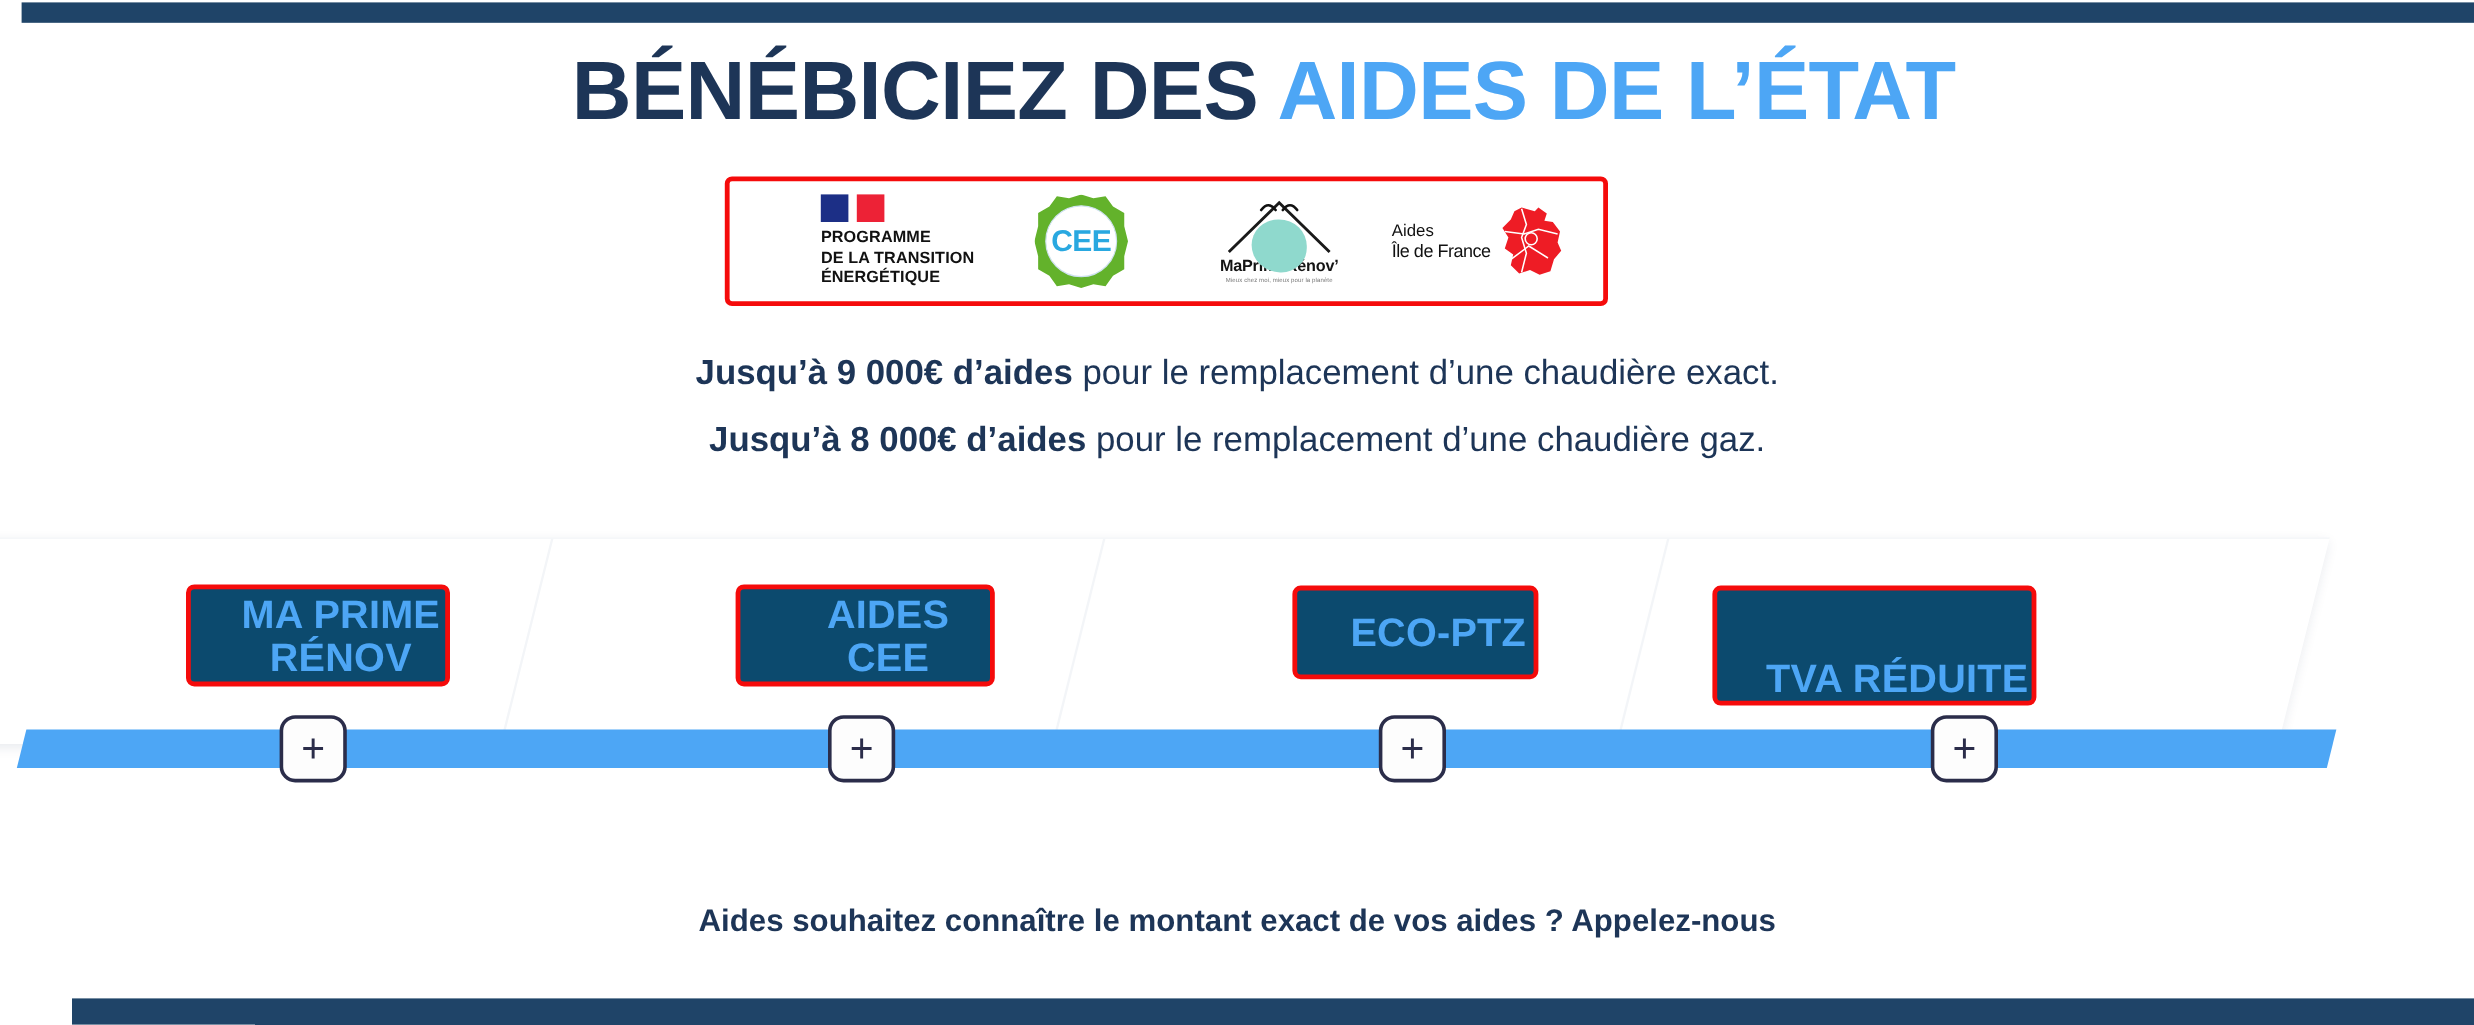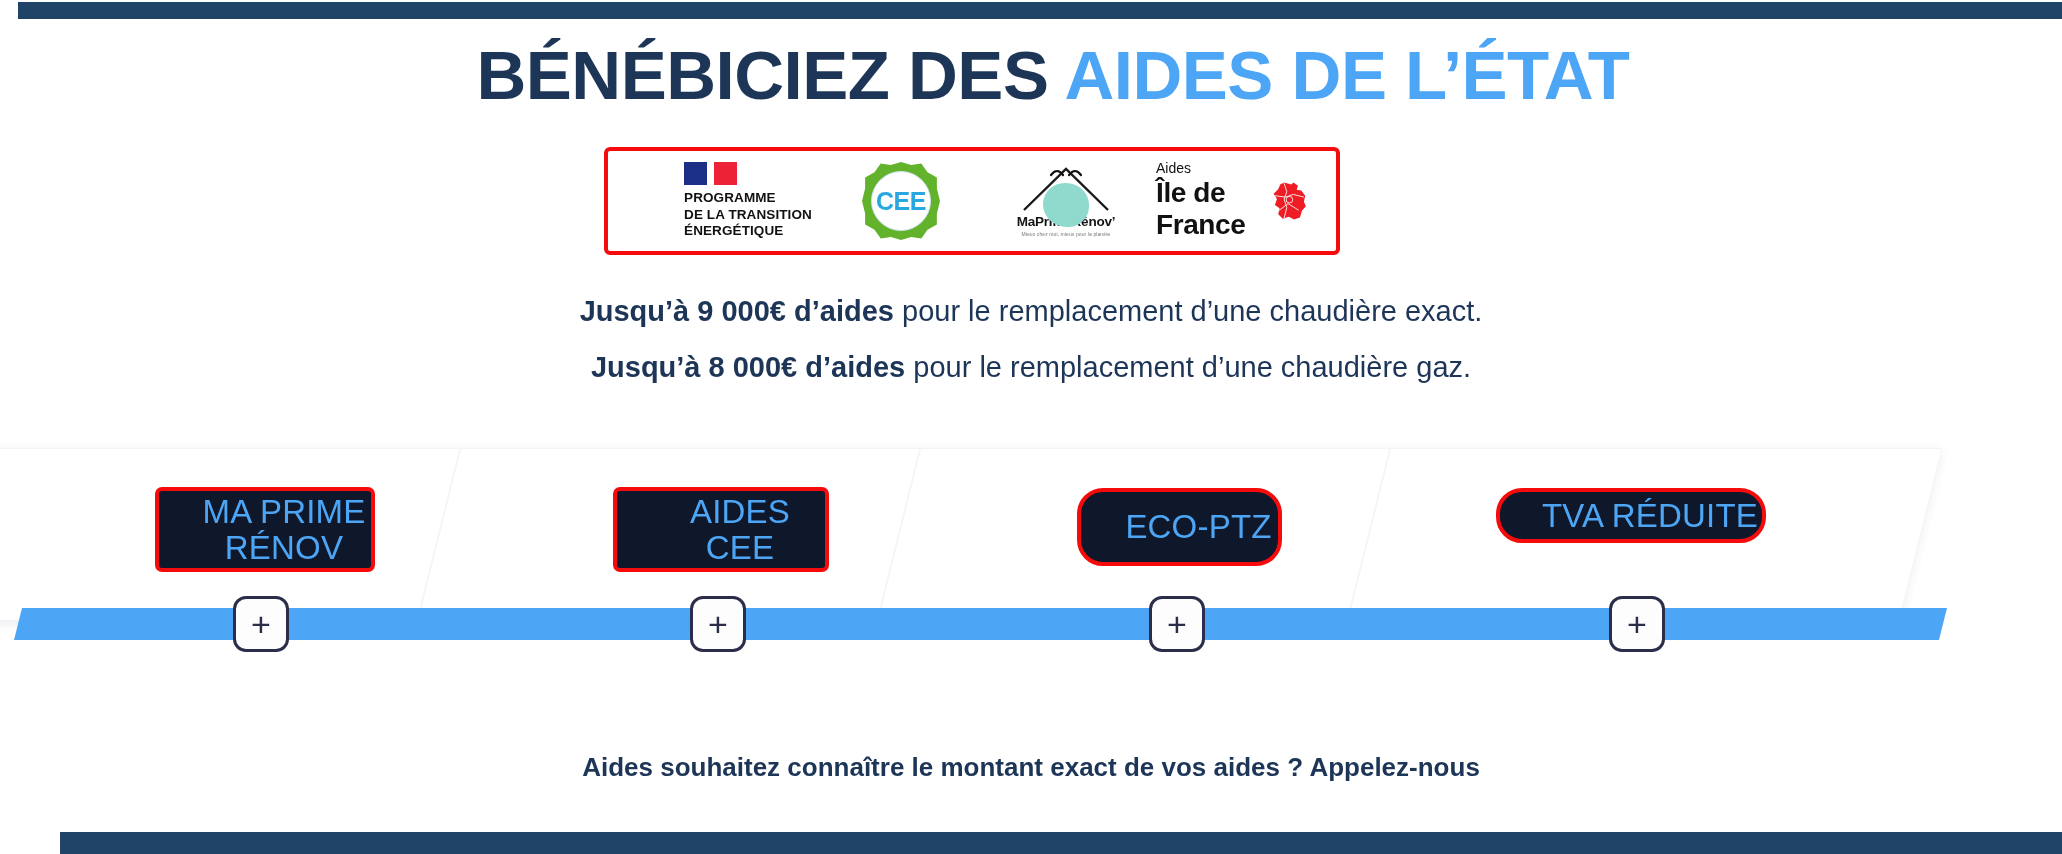--- a/index.html
+++ b/index.html
@@ -95,21 +95,21 @@
     letter-spacing:-0.2px; margin-top:2px;
   }
   .mpr-tag{
     font-size:5px; color:#777777; margin-top:2px; letter-spacing:0.1px;
   }
 
   
   .idf{ display:flex; align-items:center; gap:6px; padding-right:28px; }
   .idf-txt{ text-align:left; }
   .idf-aides{ font-size:14px; color:#111111; line-height:1; margin-bottom:2px; }
-  .idf-name{ font-size:28px; font-weight:700; color:#111111; letter-spacing:-0.4px; }
+  .idf-name{ font-size:15px; font-weight:400; color:#111111; letter-spacing:-0.4px; }
   .idf-map{ width:56px; height:60px; }
 
   
   .amounts{
     position:absolute; left:0; top:283px; width:2062px;
     text-align:center; color:#1d3557;
   }
   .amount-line{
     font-size:29px; line-height:56px; white-space:nowrap;
   }
@@ -132,31 +132,31 @@
   }
   .banner-bar{
     position:absolute; left:18px; top:160px;
     width:1925px; height:32px;
     background:#4da6f5;
     transform:skewX(-14deg);
   }
 
   .aid-btn{
     position:absolute;
-    background:#0f172a;
+    background:#0c4a6e;
     border:4px solid #f50b0b;
     border-radius:7px;
     display:flex; align-items:center; justify-content:center;
     text-align:center;
-    color:#4da6f5; font-weight:400; line-height:1.08;
+    color:#4da6f5; font-weight:700; line-height:1.08;
     letter-spacing:0.2px;
     padding-left:38px;
   }
   .aid-btn.two-line{ font-size:33px; }
-  .aid-btn.one-line{ font-size:33px;border-radius:26px; }
+  .aid-btn.one-line{ font-size:33px; }
 
   .plus-btn{
     position:absolute;
     width:56px; height:56px;
     background:#fdfdfd;
     border:3px solid #2b2d4a;
     border-radius:13px;
     display:flex; align-items:center; justify-content:center;
     color:#2b2d4a; font-size:34px; font-weight:400; line-height:1;
   }
@@ -270,21 +270,21 @@
     <span>
       <span>AIDES</span><br>
       <span>CEE</span>
     </span>
   </div>
 
   <div class="aid-btn one-line" style="left:1077px; top:40px; width:205px; height:78px;">
     <span>ECO-PTZ</span>
   </div>
 
-  <div class="aid-btn one-line" style="left:1496px; top:40px; width:270px; height:55px;">
+  <div class="aid-btn one-line" style="left:1427px; top:40px; width:270px; height:100px;align-items:flex-end;">
     <span>TVA RÉDUITE</span>
   </div>
 
   <div class="plus-btn" style="left:233px; top:148px;">
     <span>+</span>
   </div>
   <div class="plus-btn" style="left:690px; top:148px;">
     <span>+</span>
   </div>
   <div class="plus-btn" style="left:1149px; top:148px;">

